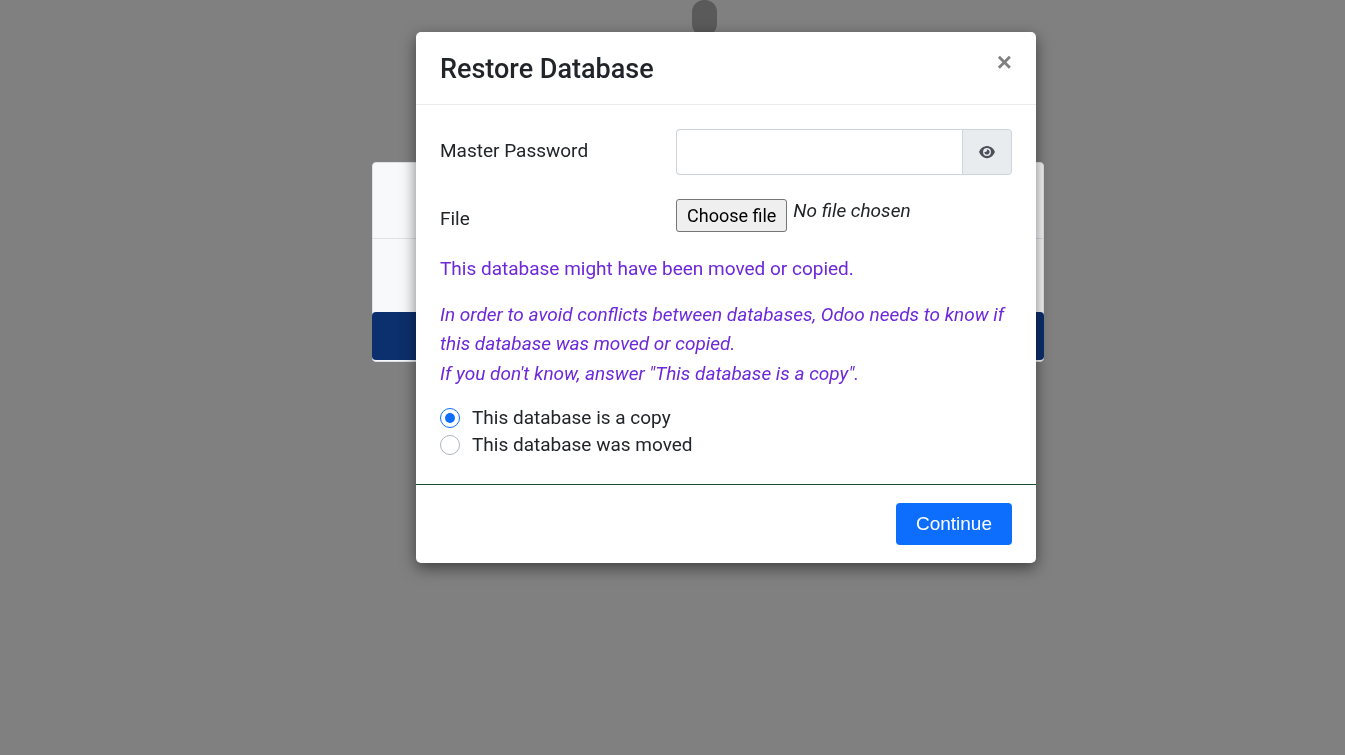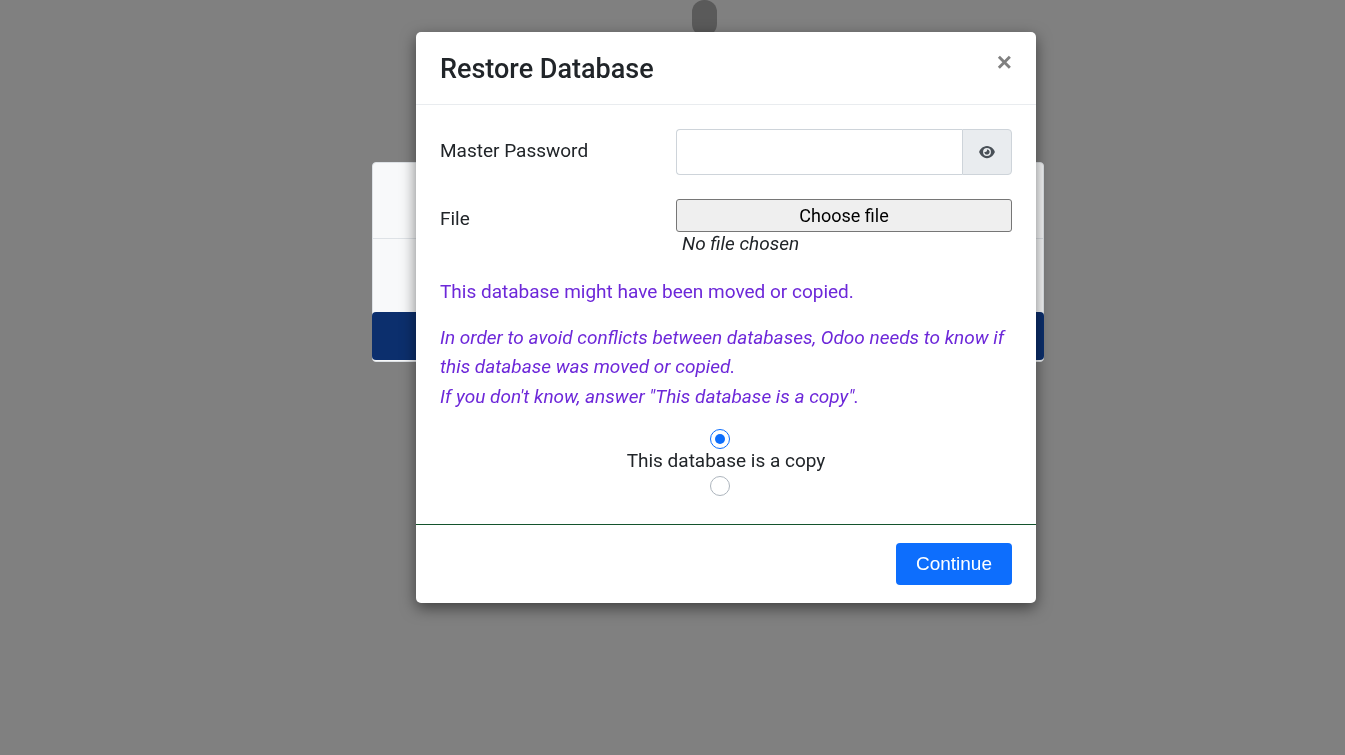--- a/index.html
+++ b/index.html
@@ -131,21 +131,20 @@
       justify-content: center;
       cursor: pointer;
     }
     .eye-icon {
       width: 20px;
       height: 14px;
       fill: #495057;
     }
     .file-row {
       padding-top: 2px;
-      flex-direction: column;
     }
     .file-btn {
       background: #efefef;
       border: 1px solid #767676;
       border-radius: 3px;
       padding: 5px 10px;
       font-size: 18px;
       font-family: inherit;
       cursor: pointer;
       color: #000;
@@ -169,21 +168,20 @@
       font-style: italic;
     }
     .radio-group {
       margin-top: 4px;
     }
     .radio-item {
       display: flex;
       align-items: center;
       margin-bottom: 4px;
       cursor: pointer;
-      flex-direction: column;
     }
     .radio-circle {
       width: 20px;
       height: 20px;
       border: 1.5px solid #adb5bd;
       border-radius: 50%;
       margin-right: 12px;
       display: flex;
       align-items: center;
       justify-content: center;
@@ -270,20 +268,21 @@
       </p>
     </div>
 
     <div class="radio-group">
       <div class="radio-item">
         <span class="radio-circle checked"></span>
         <span class="radio-label">This database is a copy</span>
       </div>
       <div class="radio-item">
         <span class="radio-circle"></span>
+        <span class="radio-label">This database was moved</span>
       </div>
     </div>
 
   </div>
 
   <div class="modal-footer">
     <button class="btn-primary">Continue</button>
   </div>
 </div>
 

